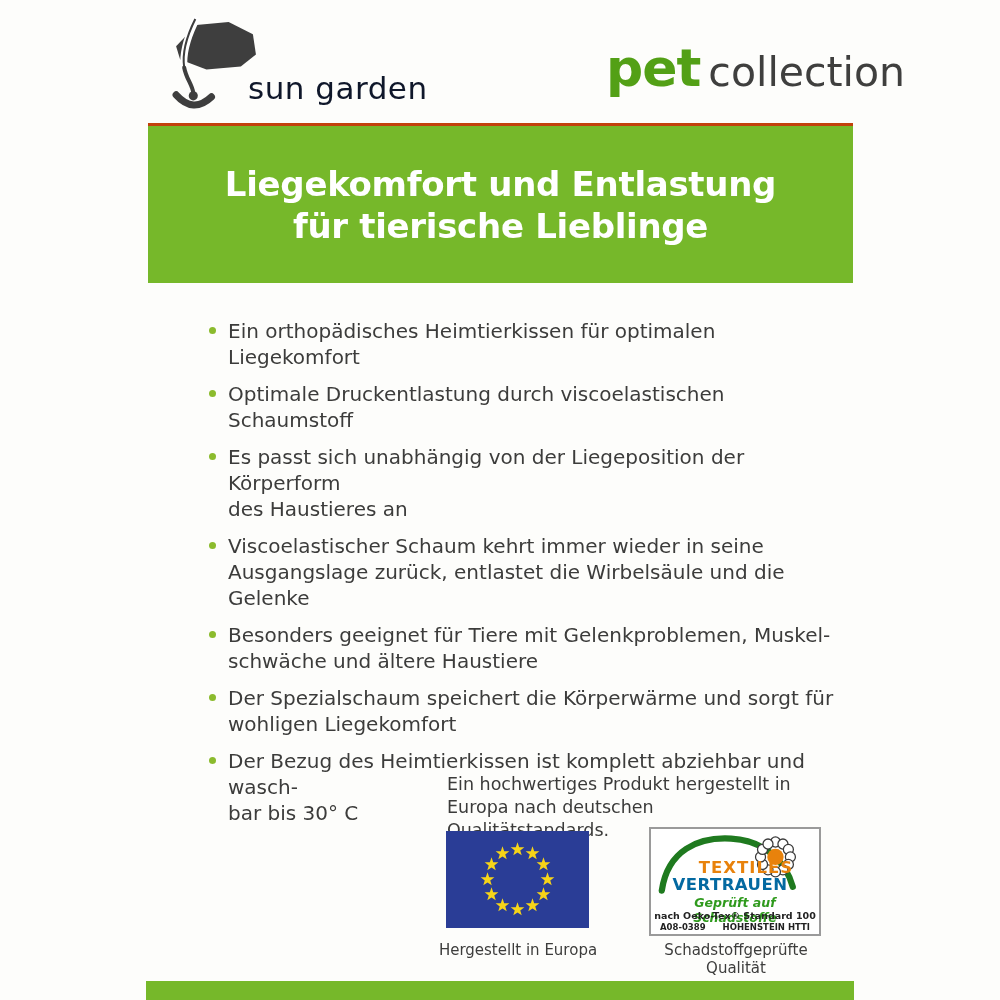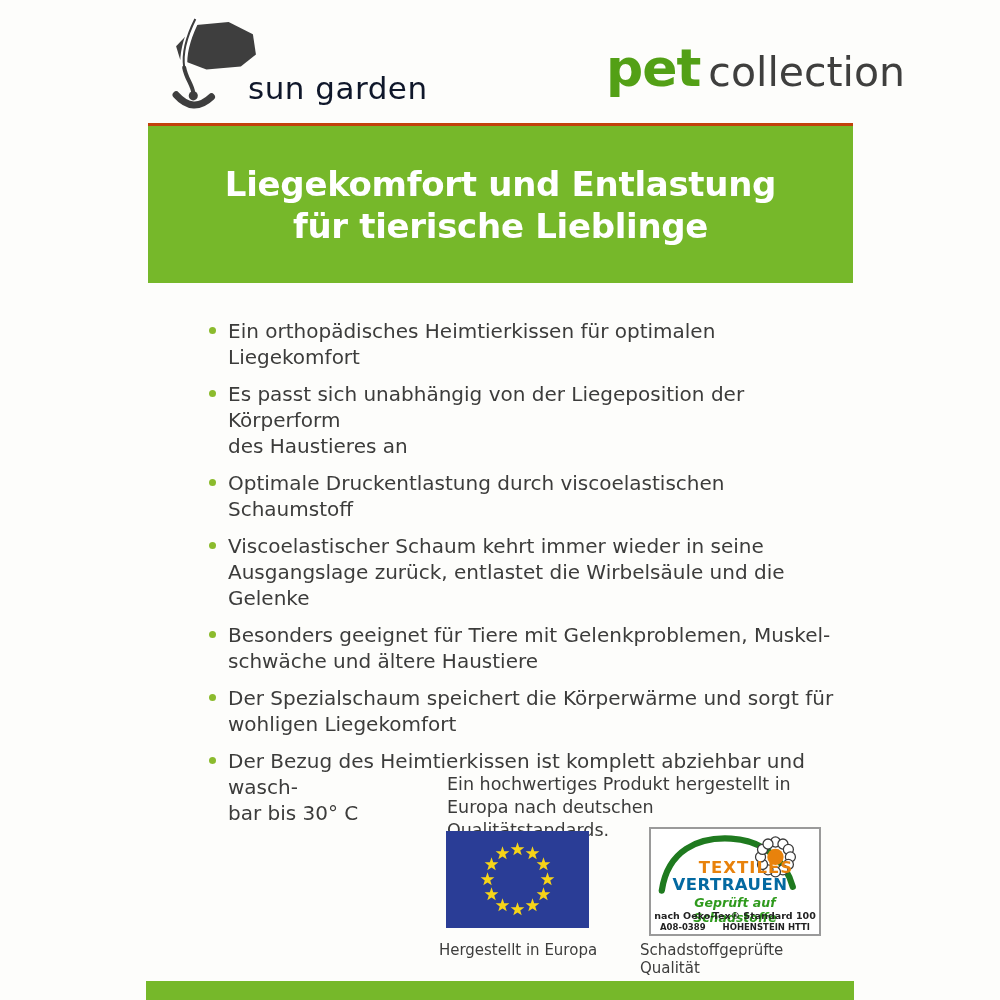--- a/index.html
+++ b/index.html
@@ -47,21 +47,21 @@
              color:#e8820c; font-weight:700; font-size:16.5px; letter-spacing:1px;padding-left:40px; }
   .oeko-t2 { position:absolute; left:0; top:46px; width:158px; text-align:center;
              color:#0369a1; font-weight:700; font-size:16.5px; letter-spacing:0.5px; }
   .oeko-t3 { position:absolute; left:0; top:66px; width:100%; text-align:center;
              color:#2f9a1d; font-weight:700; font-size:12.5px;font-style:italic; }
   .oeko-t4 { position:absolute; left:0; top:81px; width:100%; text-align:center;
              color:#222222; font-size:9.5px; font-weight:600; }
   .oeko-t5 { position:absolute; left:0; top:93px; width:100%; padding:0 9px;
              display:flex; justify-content:space-between;
              color:#222222; font-size:8.5px; font-weight:600; }
-  .oeko-caption { position:absolute; left:640px; top:941px; width:192px; text-align:left;
+  .oeko-caption { position:absolute; left:640px; top:941px; width:192px; text-align:center;
                   font-size:15px; color:#3d3d3c; }
 
   
   .bottom-bar { position:absolute; left:146px; top:981px; width:708px; height:19px; background:#76b82a; }
 </style>
 </head>
 <body>
 
 <div class="page">
 
@@ -82,23 +82,23 @@
     <span class="collection-word">collection</span>
   </div>
 
   <div class="banner">
     <div class="line">Liegekomfort und Entlastung</div>
     <div class="line">für tierische Lieblinge</div>
   </div>
 
   <ul class="features">
     <li>Ein orthopädisches Heimtierkissen für optimalen Liegekomfort</li>
+    <li>Optimale Druckentlastung durch viscoelastischen Schaumstoff</li>
     <li>Es passt sich unabhängig von der Liegeposition der Körperform
 des Haustieres an</li>
-    <li>Optimale Druckentlastung durch viscoelastischen Schaumstoff</li>
     <li>Viscoelastischer Schaum kehrt immer wieder in seine
 Ausgangslage zurück, entlastet die Wirbelsäule und die Gelenke</li>
     <li>Besonders geeignet für Tiere mit Gelenkproblemen, Muskel-
 schwäche und ältere Haustiere</li>
     <li>Der Spezialschaum speichert die Körperwärme und sorgt für
 wohligen Liegekomfort</li>
     <li>Der Bezug des Heimtierkissen ist komplett abziehbar und wasch-
 bar bis 30° C</li>
   </ul>
 

